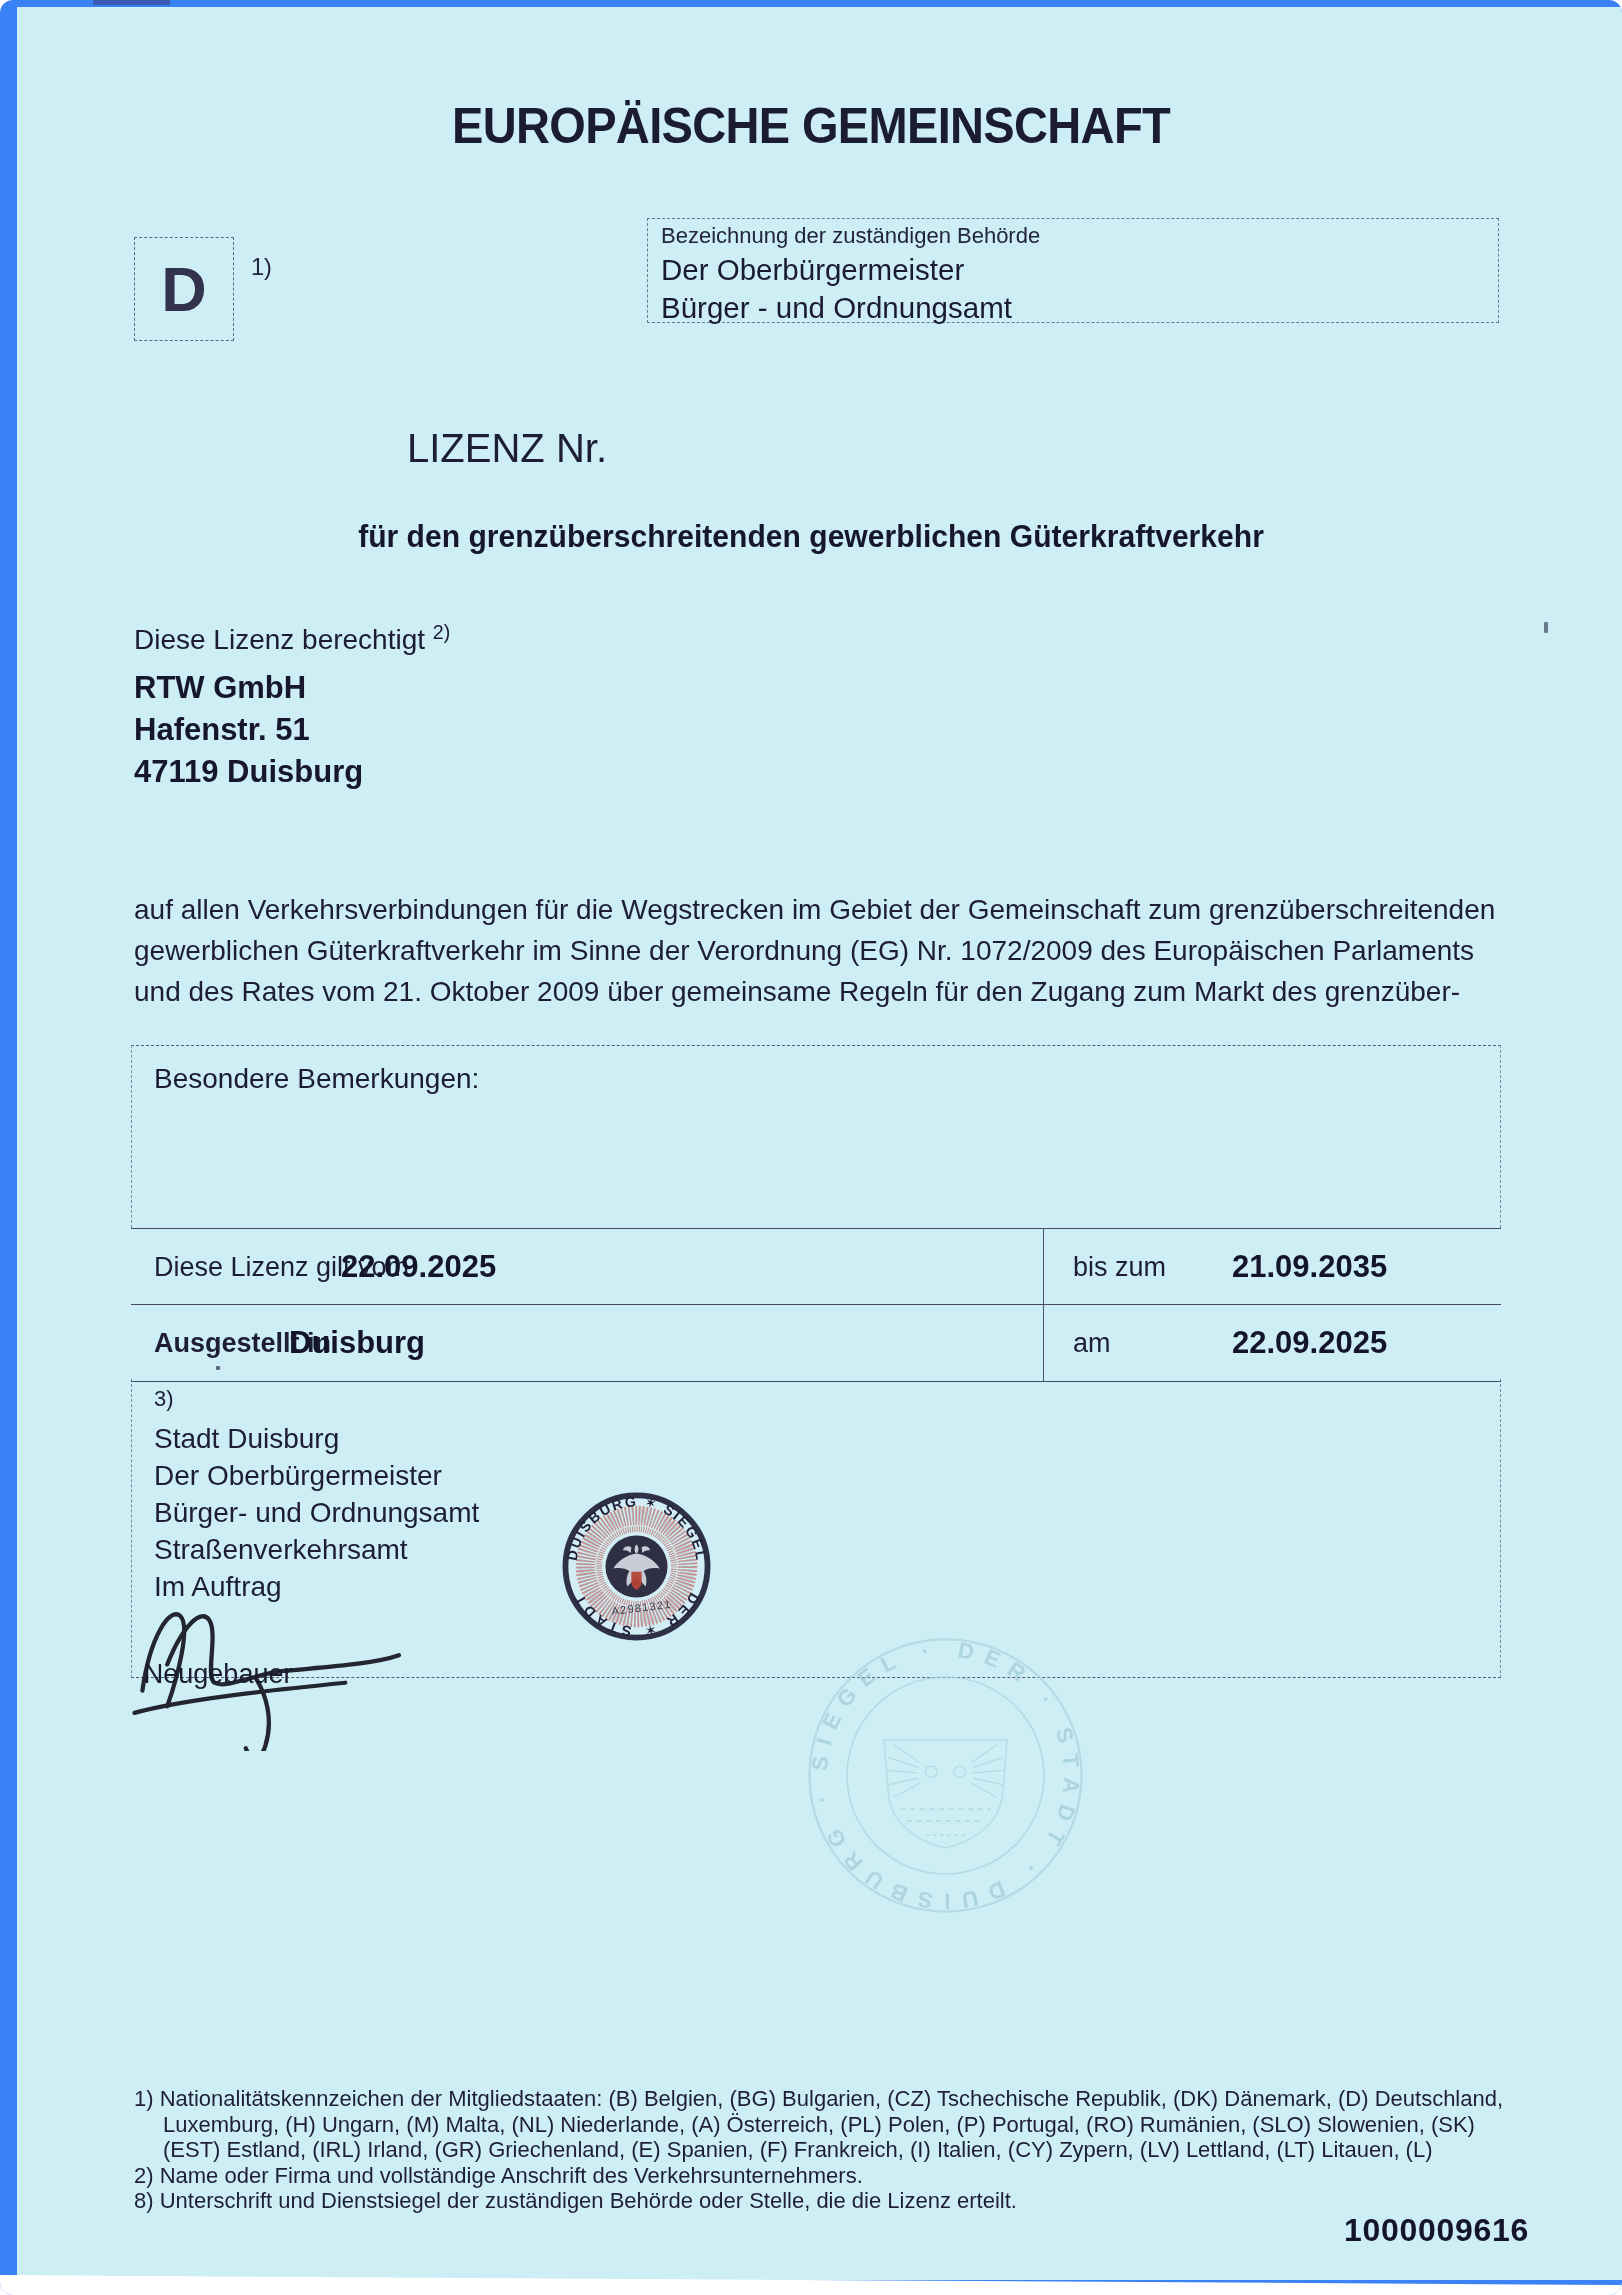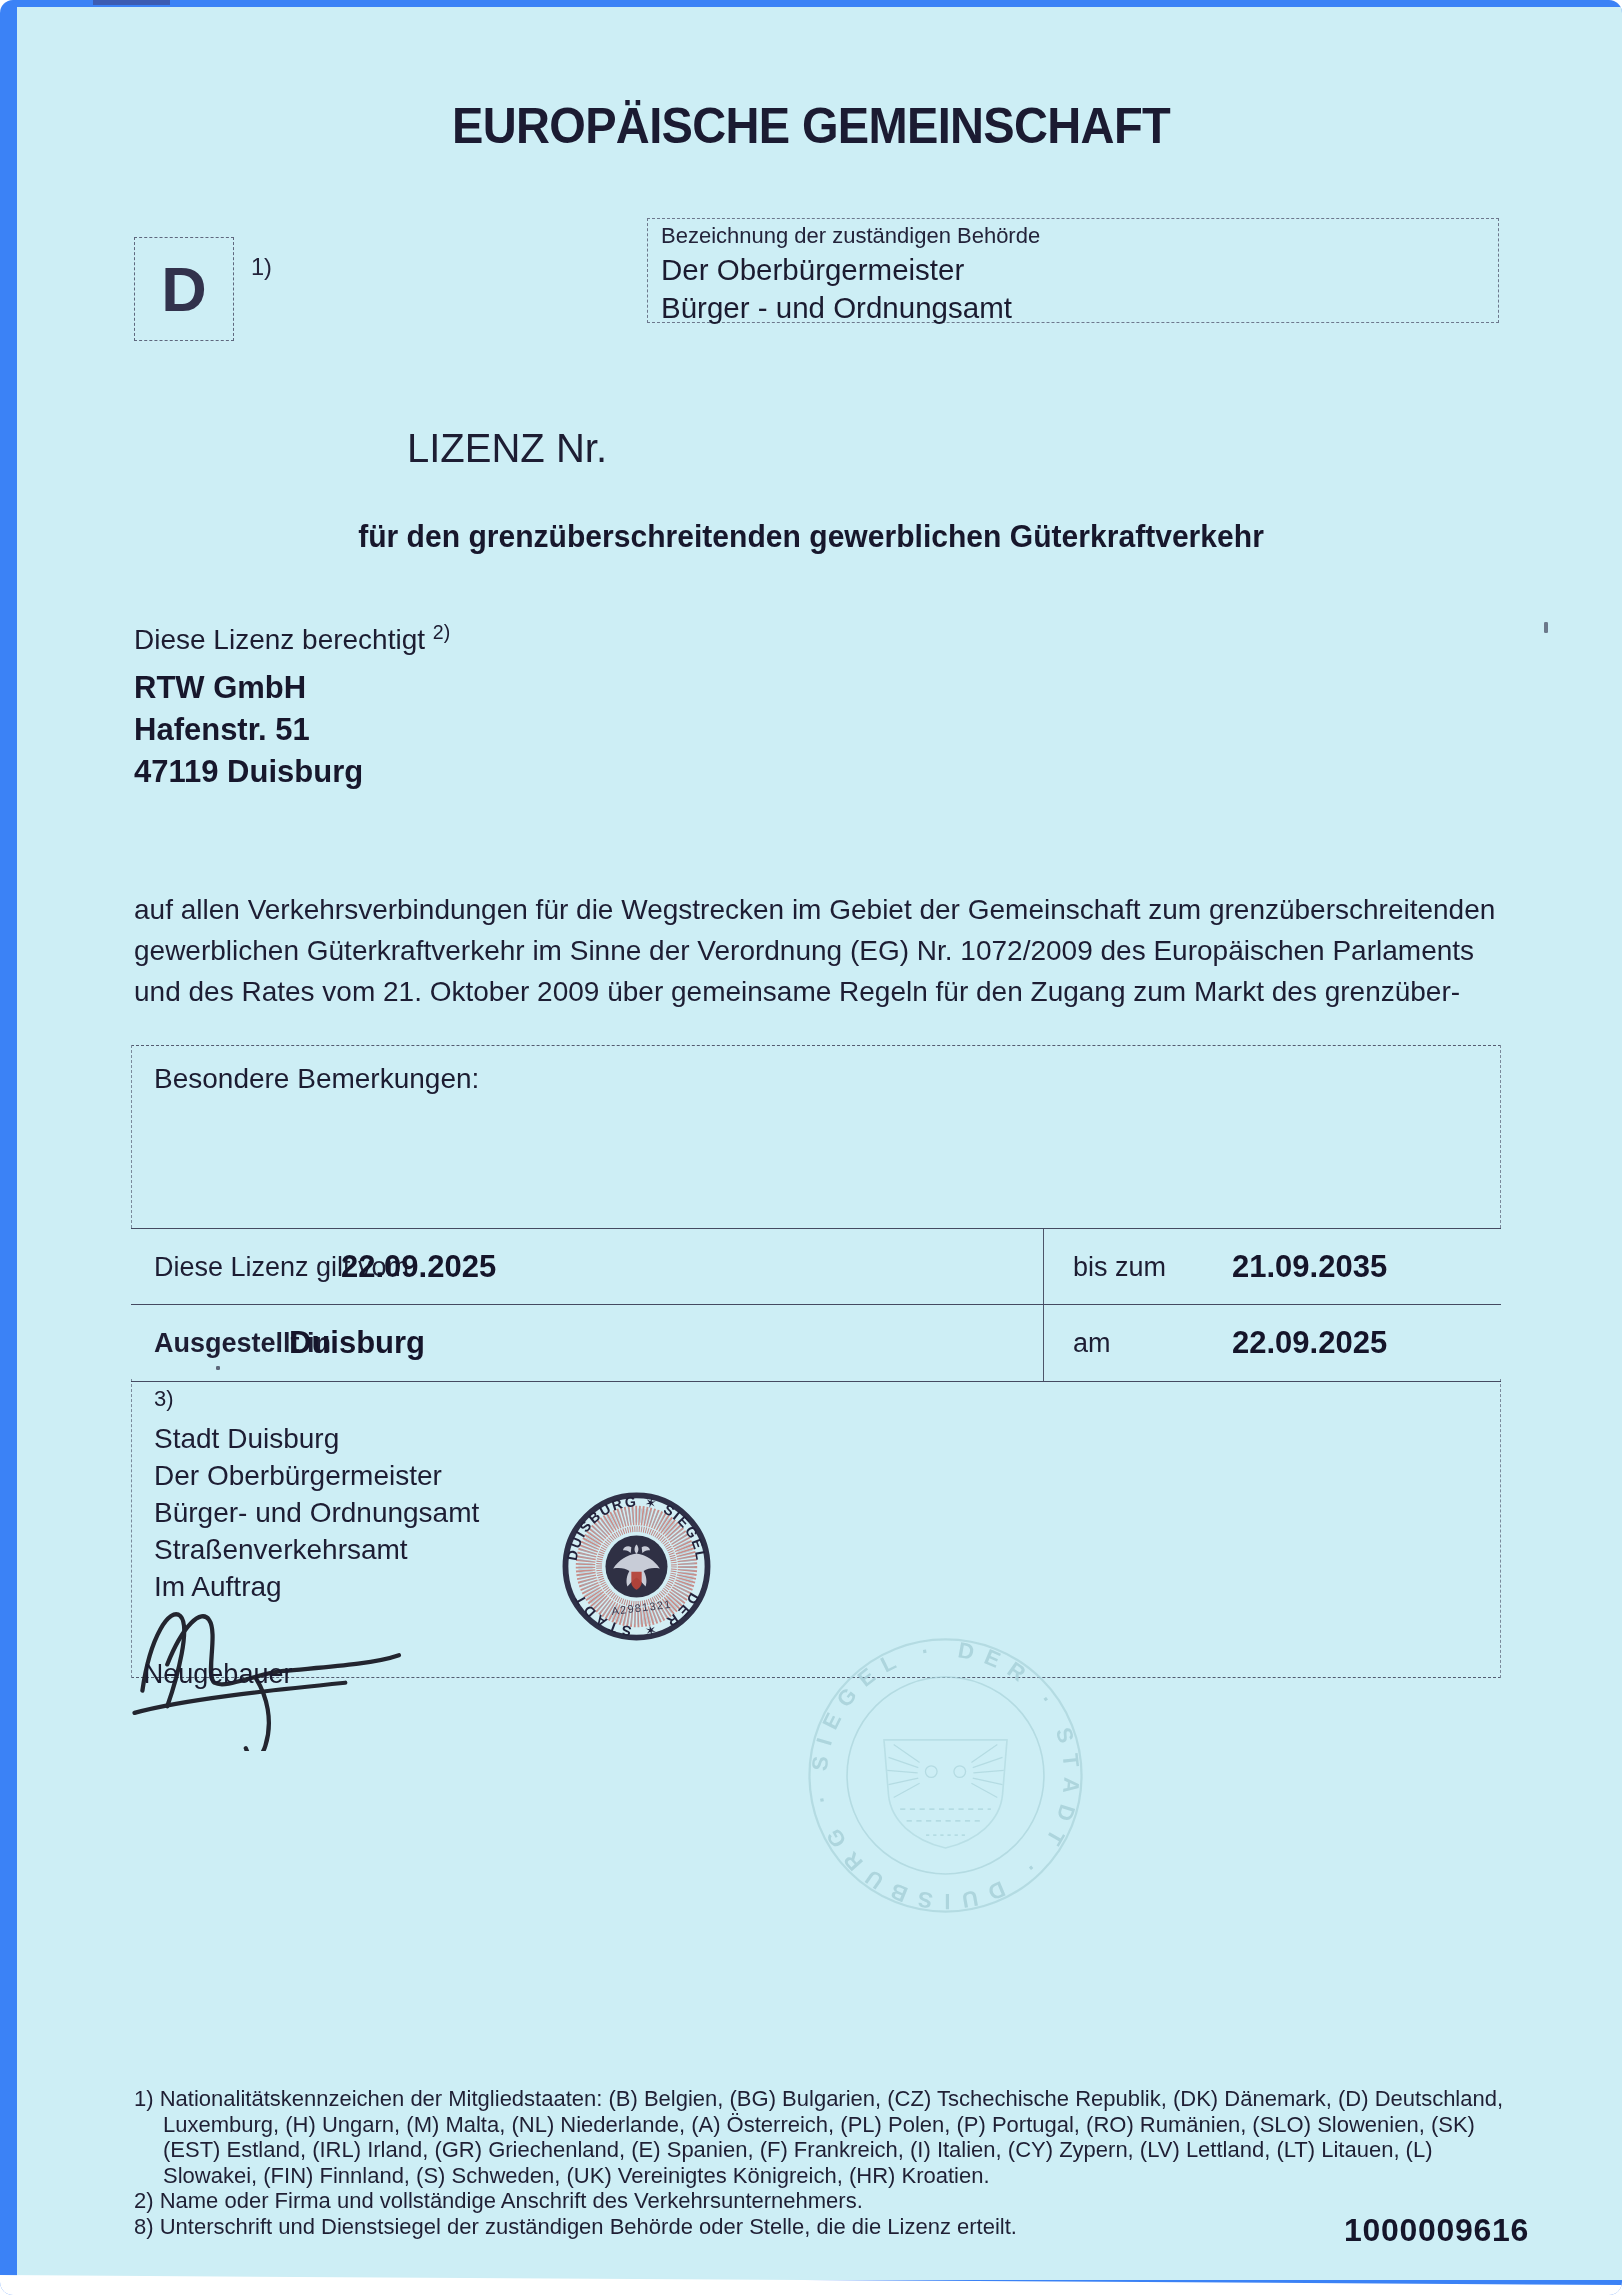--- a/index.html
+++ b/index.html
@@ -219,21 +219,20 @@
     </g>
     <text font-family="Liberation Sans, DejaVu Sans, sans-serif" font-weight="700" font-size="34" fill="#a4ced6" letter-spacing="6" opacity=".9">
       <textPath href="#embossRing" xlink:href="#embossRing" startOffset="6" textLength="1120">SIEGEL · DER · STADT · DUISBURG ·</textPath>
     </text>
   </svg>
 
   <div class="footnotes">
     <div class="fn">1) Nationalitätskennzeichen der Mitgliedstaaten: (B) Belgien, (BG) Bulgarien, (CZ) Tschechische Republik, (DK) Dänemark, (D) Deutschland,</div>
     <div class="fn cont">Luxemburg, (H) Ungarn, (M) Malta, (NL) Niederlande, (A) Österreich, (PL) Polen, (P) Portugal, (RO) Rumänien, (SLO) Slowenien, (SK)</div>
     <div class="fn cont">(EST) Estland,  (IRL) Irland, (GR) Griechenland, (E) Spanien, (F) Frankreich, (I) Italien, (CY) Zypern, (LV) Lettland, (LT) Litauen, (L)</div>
-    <div class="fn cont">Slowakei, (FIN) Finnland, (S) Schweden, (UK) Vereinigtes Königreich, (HR) Kroatien.</div>
     <div class="fn">2) Name oder Firma und vollständige Anschrift des Verkehrsunternehmers.</div>
     <div class="fn">8) Unterschrift und Dienstsiegel der zuständigen Behörde oder Stelle, die die Lizenz erteilt.</div>
   </div>
 
   <div class="serial-number">1000009616</div>
 
   <div class="speck" style="left:1544px;top:622px;width:3.9px;height:10.5px;opacity:.6;"></div>
   <div class="speck" style="left:216px;top:1366px;width:3.9px;height:3.9px;opacity:.7;"></div>
 
   <div class="scan-wedge"></div>

